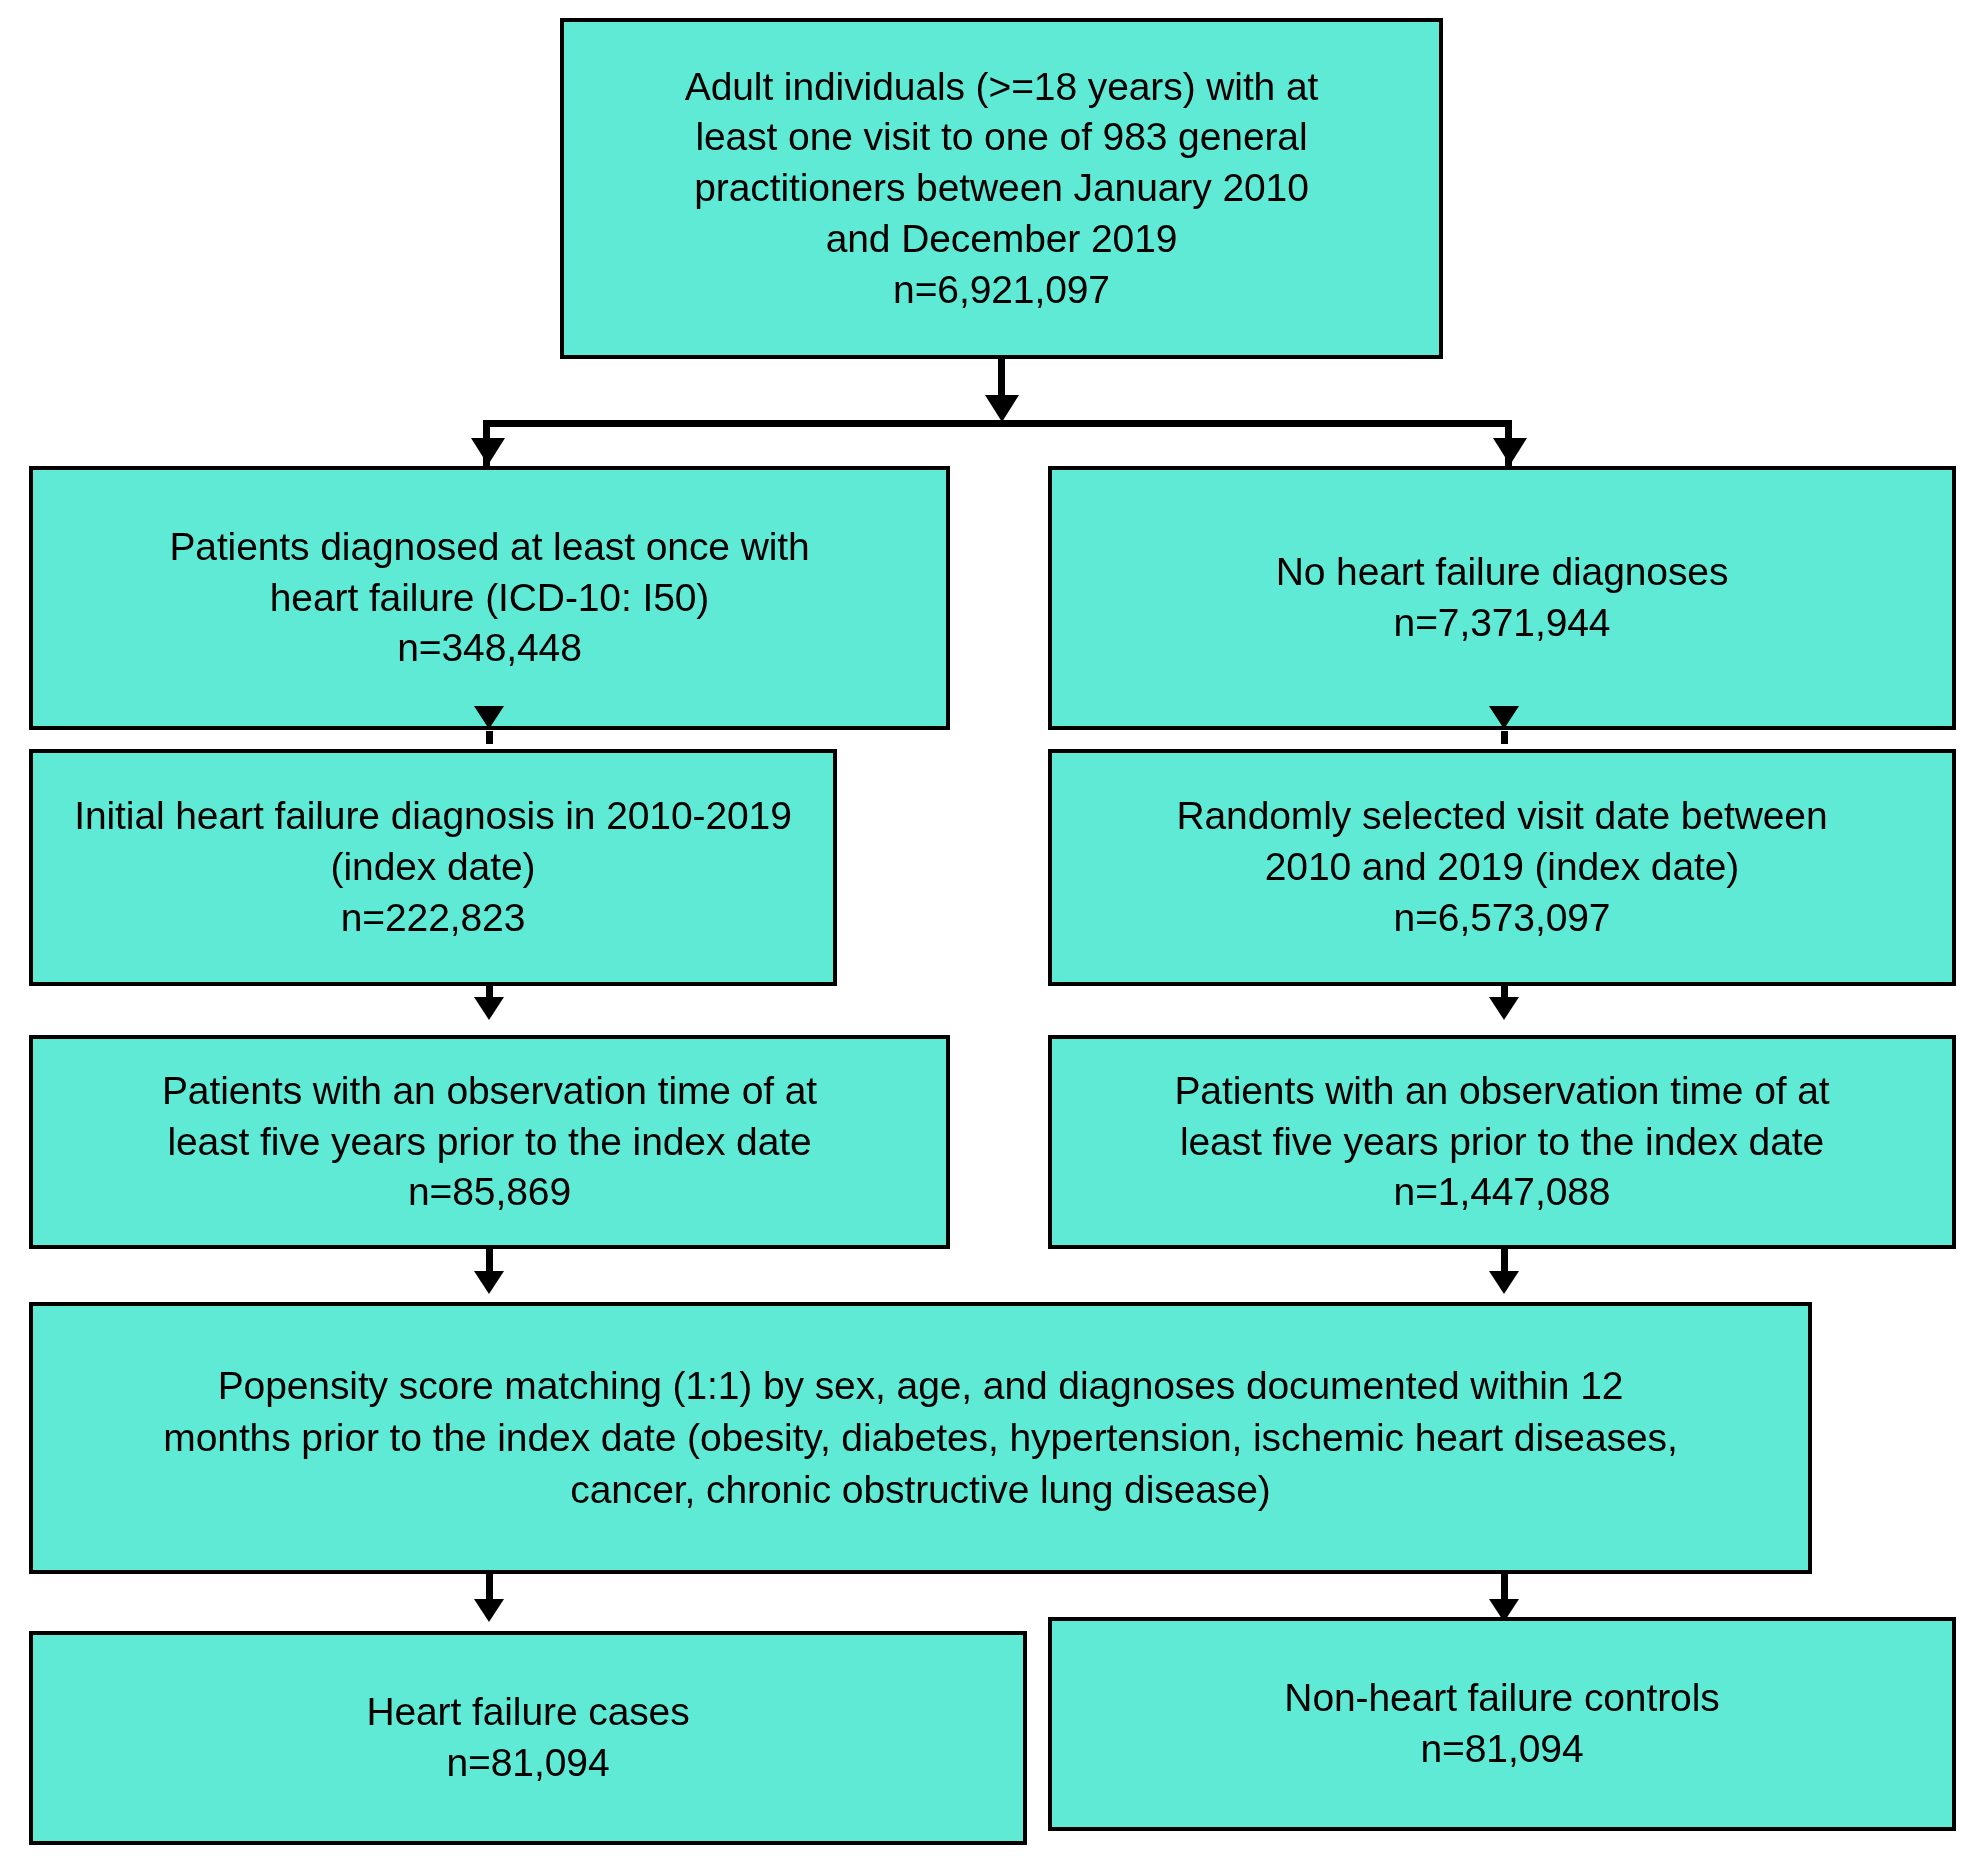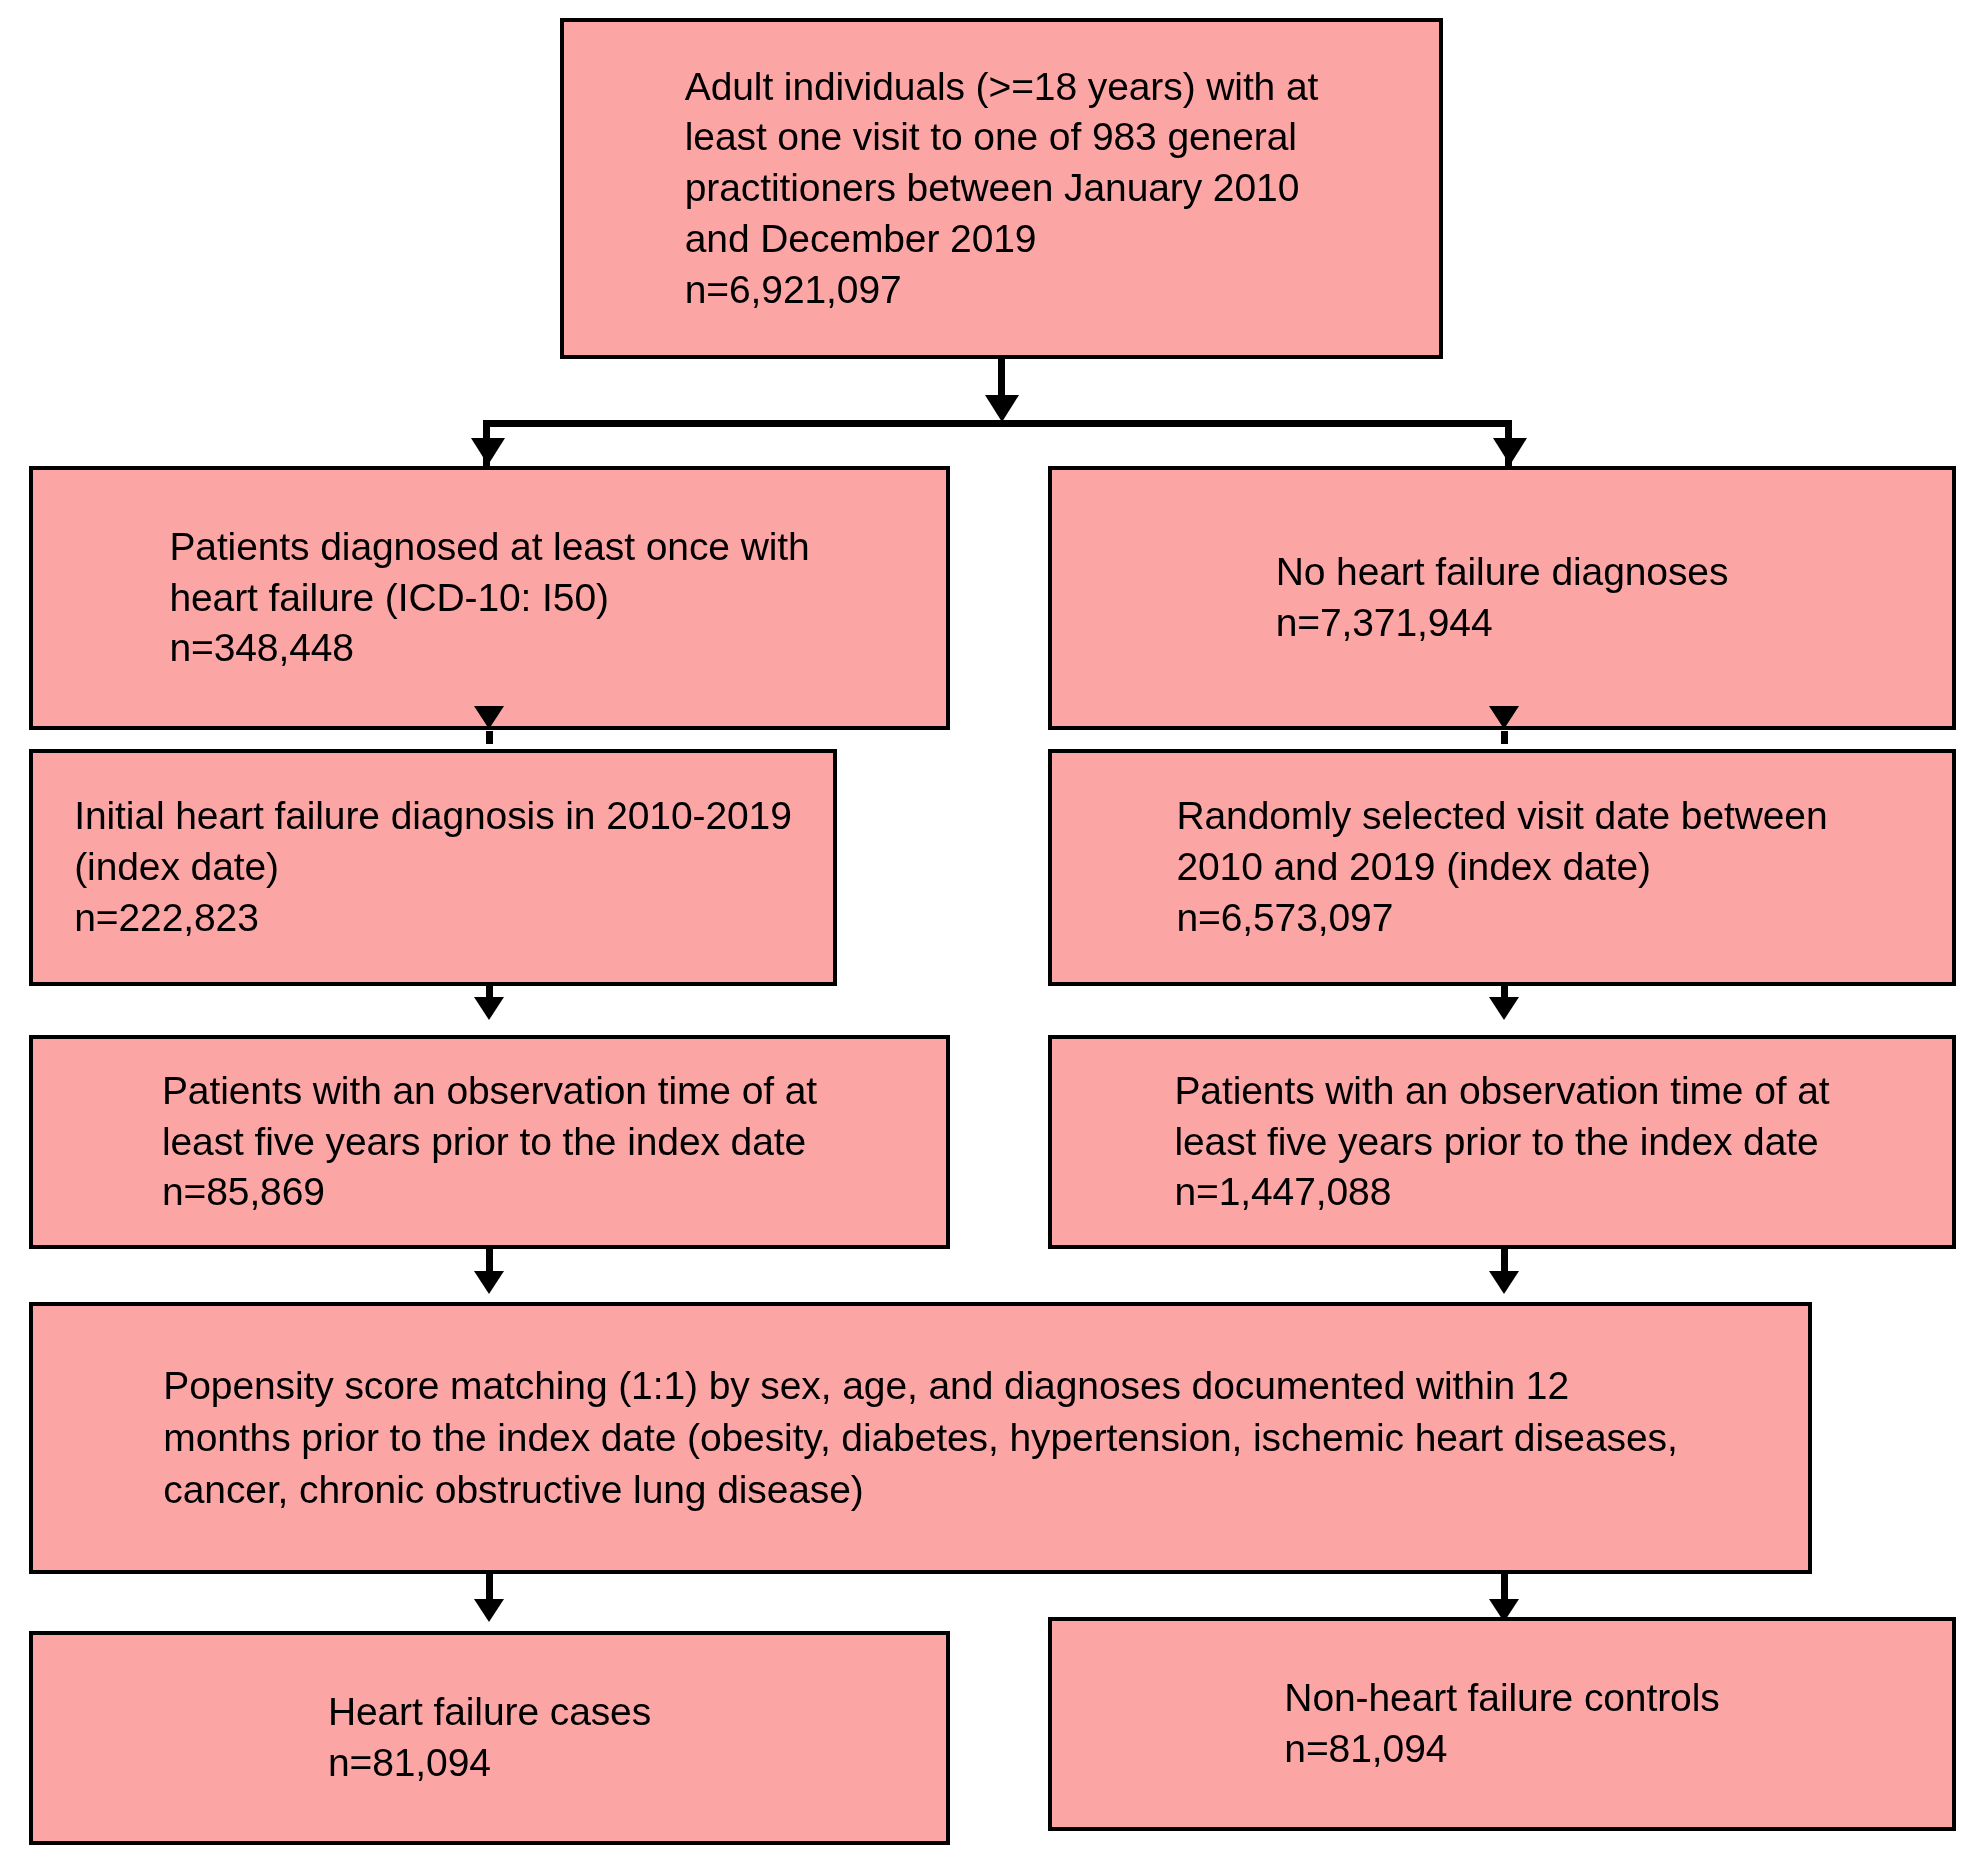--- a/index.html
+++ b/index.html
@@ -15,43 +15,43 @@
     position: relative;
     width: 1985px;
     height: 1859px;
     background: #ffffff;
     overflow: hidden;
   }
   .node {
     position: absolute;
     box-sizing: border-box;
     border: 4.6px solid #000000;
-    background: #fca5a5;
+    background: #5eead4;
     display: flex;
     align-items: center;
     justify-content: center;
-    text-align: left;
+    text-align: center;
   }
   .node .txt {
     font-size: 39px;
     line-height: 1.30;
     white-space: pre-line;
     letter-spacing: -0.1px;
     padding: 0 13.3px;
   }
   
   #n-source   { left: 560px; top: 18px;   width: 883px; height: 341px; }
   #n-hf       { left: 29px;   top: 466px;  width: 921px; height: 264px; }
   #n-nohf     { left: 1048px; top: 466px;  width: 908px; height: 264px; }
   #n-hfidx    { left: 29px;   top: 749px; width: 808px; height: 237px; }
   #n-nohfidx  { left: 1048px; top: 749px; width: 908px; height: 237px; }
   #n-hfobs    { left: 29px;   top: 1035px; width: 921px; height: 214px; }
   #n-nohfobs  { left: 1048px; top: 1035px; width: 908px; height: 214px; }
   #n-psm      { left: 29px;   top: 1302px; width: 1783px; height: 272px; }
-  #n-cases    { left: 29px;   top: 1631px; width: 921px; height: 214px; }
+  #n-cases    { left: 29px;   top: 1631px; width: 998px; height: 214px; }
   #n-controls { left: 1048px; top: 1617px; width: 908px; height: 214px; }
 
   #n-psm .txt { font-size: 39px; line-height: 1.33; padding: 0 20.5px; }
 
   
   .vline {
     position: absolute;
     background: #000000;
     width: 7.2px;
   }

